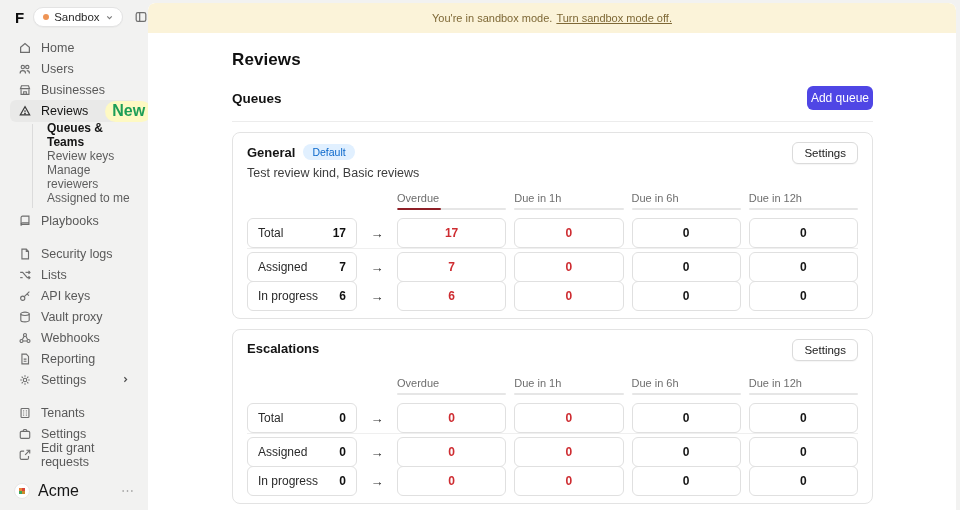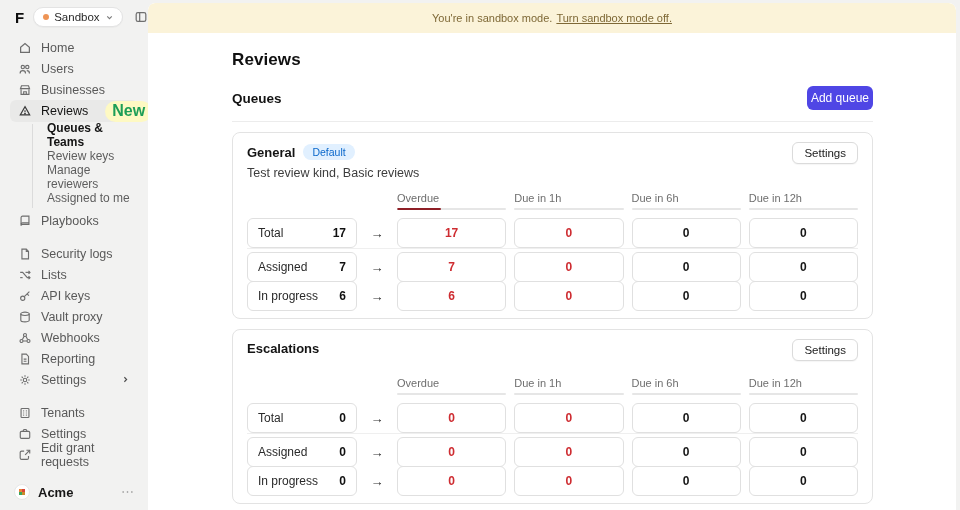--- a/index.html
+++ b/index.html
@@ -23,21 +23,21 @@
   .nav-item .chev { margin-left:auto; color:#4a4a4a; }
   .sub { margin:2px 0 2px 22px; border-left:1px solid #DBDBDB; }
   .sub-item { height:21px; display:flex; align-items:center; padding-left:14px; font-size:12px; color:#5e5e5e; cursor:pointer; }
   .sub-item.active { color:#141414; font-weight:600; }
   .nav-gap { height:12px; }
   .sidebar-footer { margin-top:auto; display:flex; align-items:center; gap:8px; padding:9px 13px 10px 14px; }
   .org-avatar { width:16px; height:16px; border-radius:50%; background:#fff; border:1px solid #e7e7e7; display:flex; align-items:center; justify-content:center; overflow:hidden; }
   .org-avatar .m { display:grid; grid-template-columns:3px 3px; grid-template-rows:3px 3px; gap:.5px; }
   .org-avatar .m i:nth-child(1){background:#E8833A;} .org-avatar .m i:nth-child(2){background:#D9453A;}
   .org-avatar .m i:nth-child(3){background:#3AA55C;} .org-avatar .m i:nth-child(4){background:#C98A2B;}
-  .org-name { font-size:13px; font-weight:700; color:#161616;text-align:right; }
+  .org-name { font-size:16px; font-weight:400; color:#161616;text-align:right; }
   .org-menu { margin-left:auto; color:#9a9a9a; font-size:13px; letter-spacing:1px; cursor:pointer; line-height:0; }
 
   
   .panel { position:absolute; left:148px; top:3px; width:808px; height:507px; background:#fff; border-radius:7px 7px 0 0; overflow:hidden; }
   .banner { height:30px; background:#FBF3D9; display:flex; align-items:center; justify-content:center; gap:4px; font-size:11px; color:#7E6836; border-radius:7px 7px 0 0; }
   .banner a { color:#7E6836; text-decoration:underline; cursor:pointer; }
   .content { padding:17px 83px 0 84px; }
   h1.page-title { font-size:17px; font-weight:700; color:#111; letter-spacing:.1px; }
   .section-head { margin-top:16px; display:flex; align-items:center; justify-content:space-between; }
   h2.section-title { font-size:13.5px; font-weight:700; color:#131313; }

